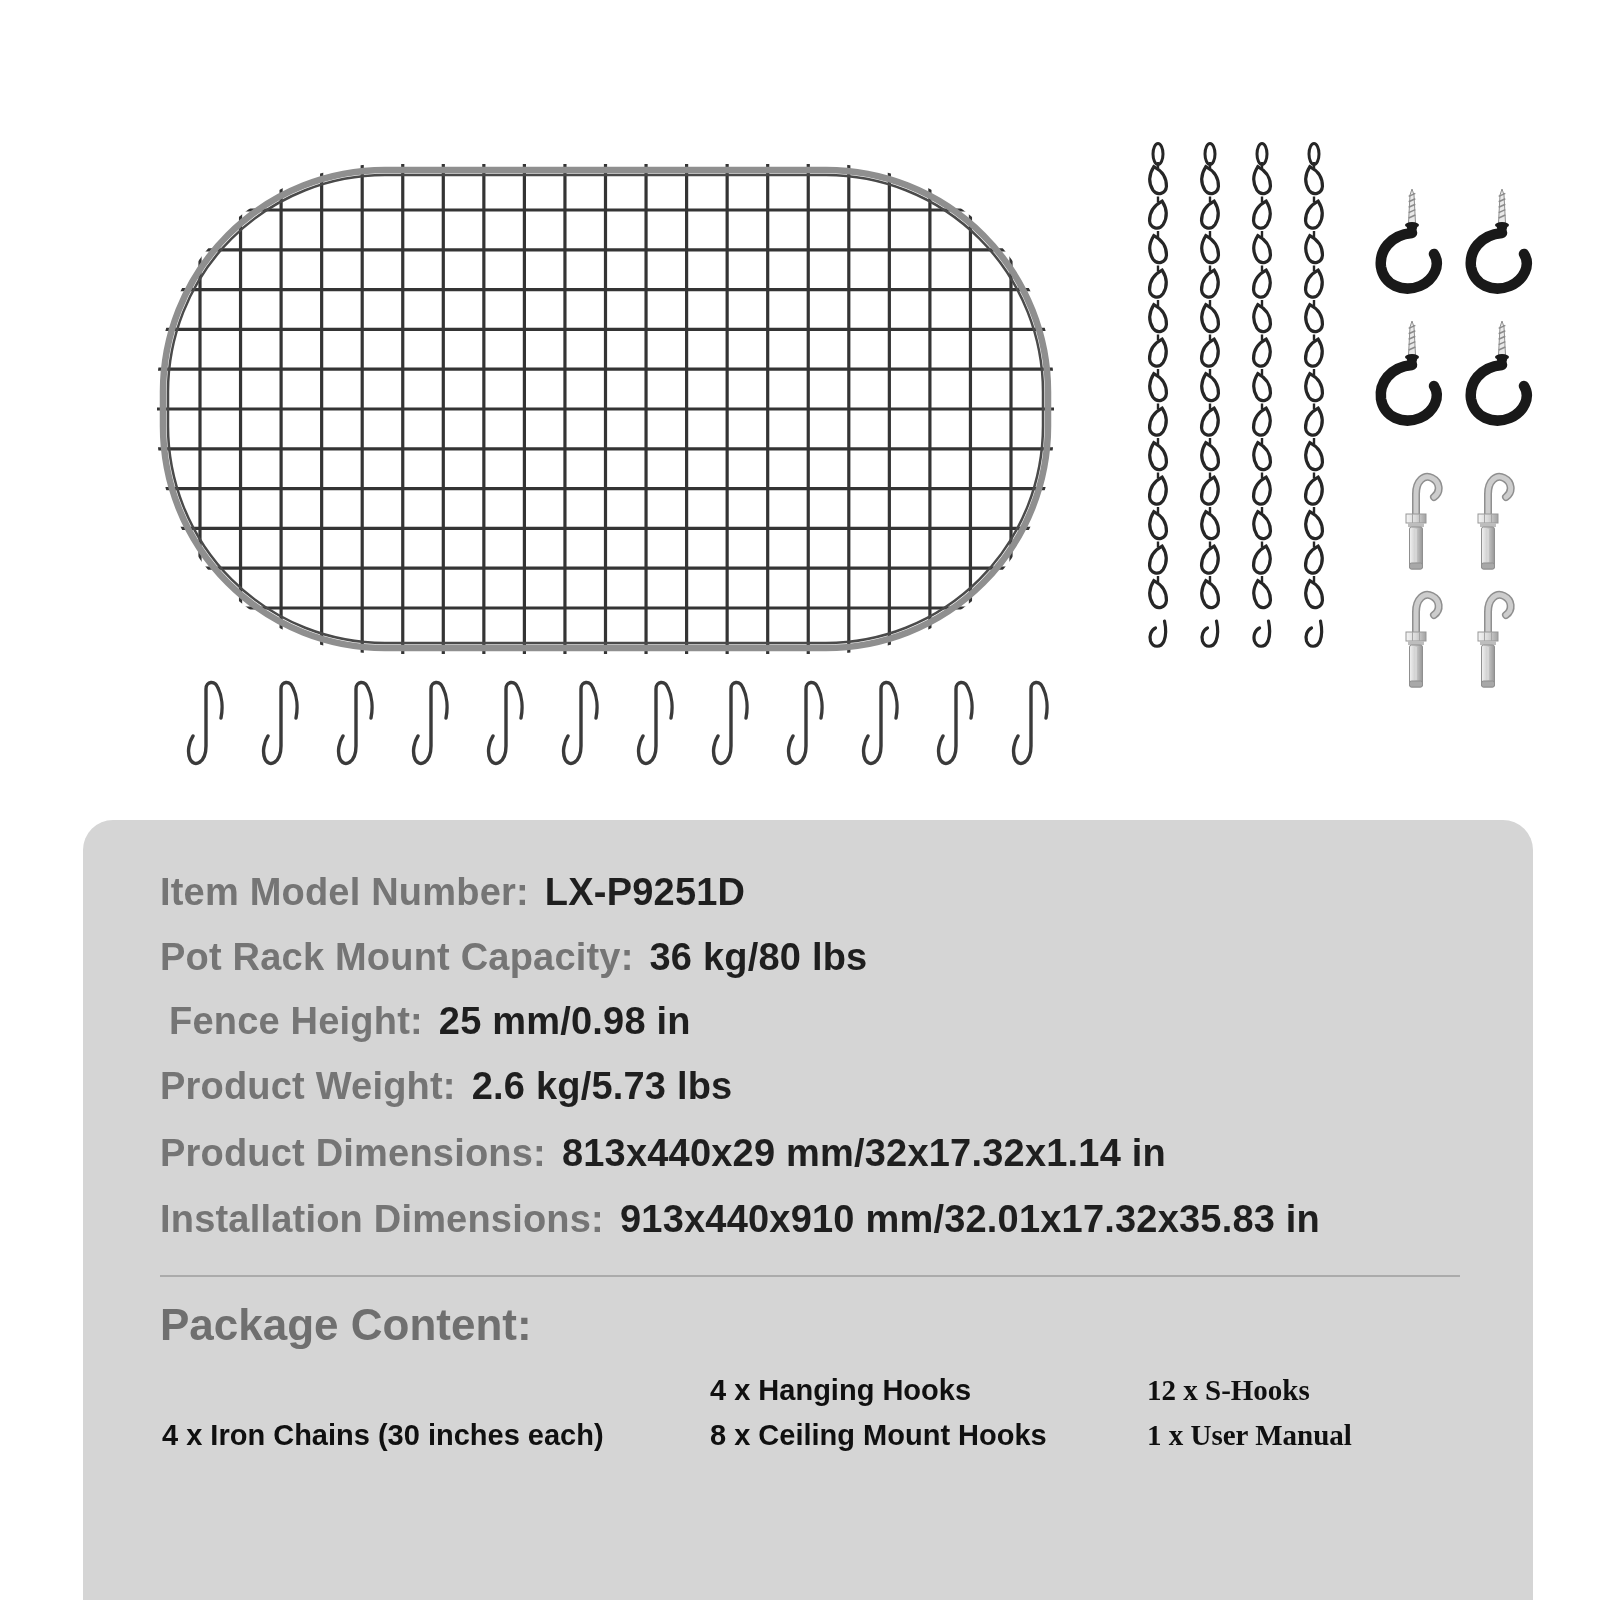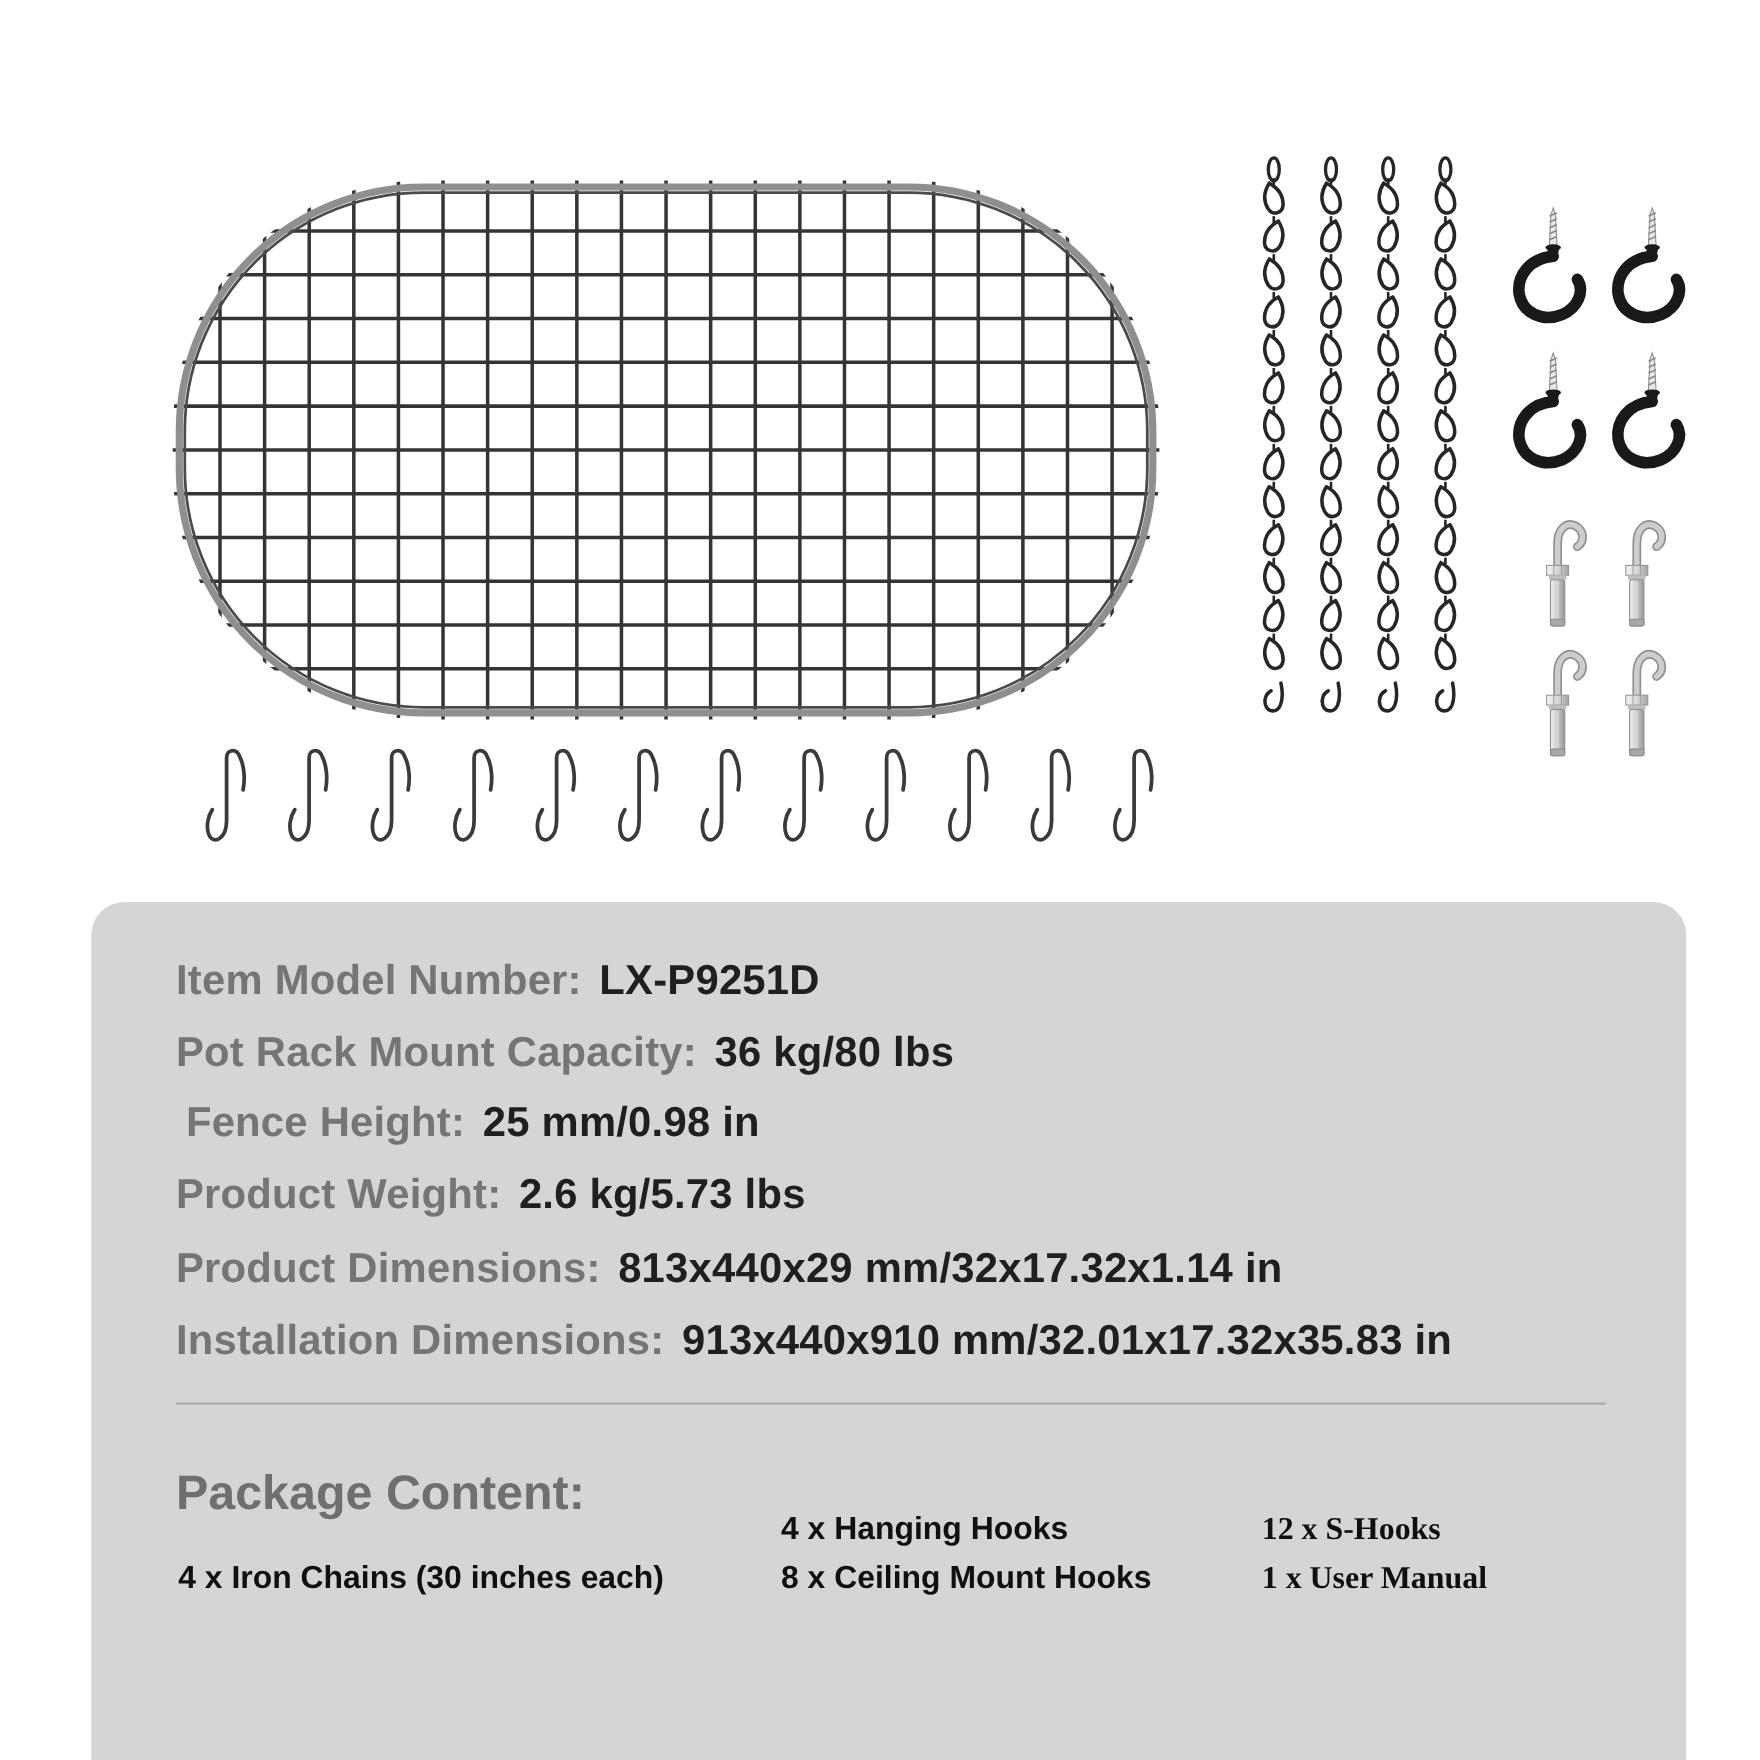--- a/index.html
+++ b/index.html
@@ -10,21 +10,21 @@
 
   
   .panel{position:absolute;left:83px;top:820px;width:1450px;height:844px;
          background:#d5d5d5;border-radius:30px;}
   .spec-row{position:absolute;left:77px;white-space:nowrap;
             font-size:38px;font-weight:bold;letter-spacing:0.2px;}
   .spec-row .label{color:#757575;}
   .spec-row .value{color:#1f1f1f;margin-left:16px;}
   .divider{position:absolute;left:77px;top:455px;width:1300px;height:2px;
            background:#ababab;}
-  .pkg-title{position:absolute;left:77px;top:513px;font-size:44px;
+  .pkg-title{position:absolute;left:77px;top:480px;font-size:44px;
              font-weight:bold;color:#6f6f6f;}
   .pkg-item{position:absolute;font-size:29px;font-weight:bold;color:#101010;
             white-space:nowrap;}
   .pkg-r1{top:554px;} .pkg-r2{top:599px;}
   .pkg-c1{left:79px;} .pkg-c2{left:627px;} .pkg-c3{left:1064px;font-family:Liberation Serif, serif;}
 </style>
 </head>
 <body>
 
 <svg class="abs" id="grid-svg" style="left:140px;top:150px" width="930" height="530" viewBox="0 0 930 530">

